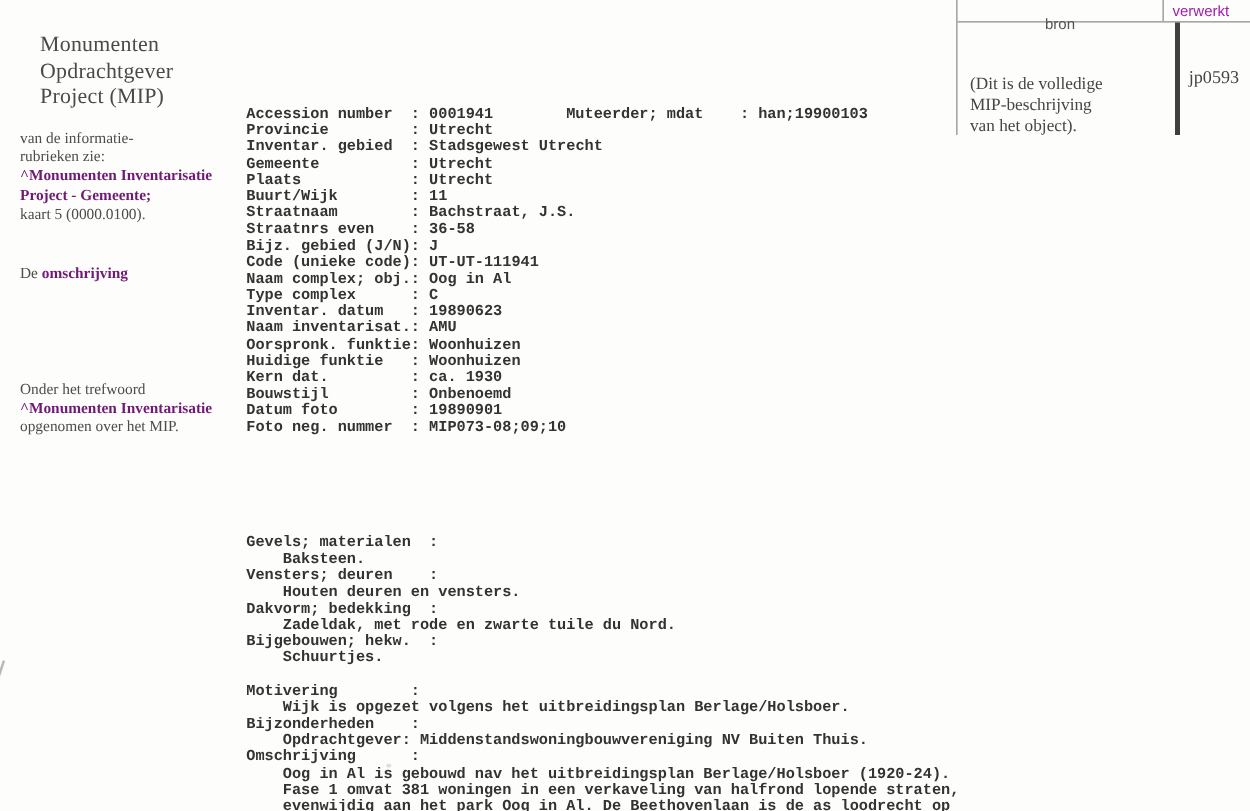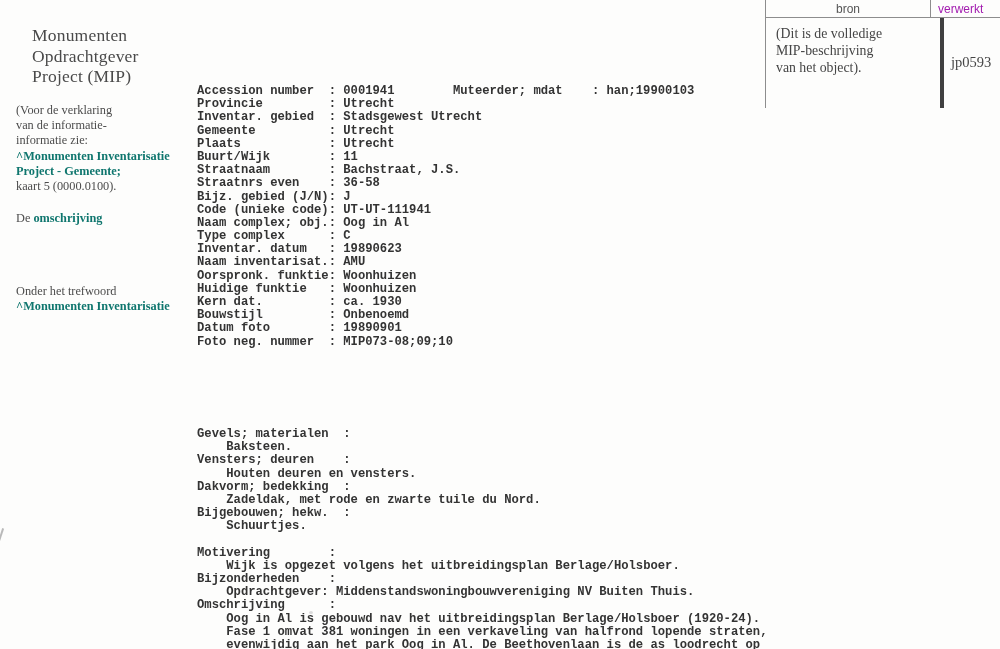--- a/index.html
+++ b/index.html
@@ -15,55 +15,55 @@
     position:absolute;left:16px;top:9px;margin:16px;
     font-family:"Liberation Serif",serif;font-weight:400;
     font-size:17.5px;line-height:20.5px;color:#4a4a4a;letter-spacing:.2px;
   }
   .tline{display:block;}
   .note{
     position:absolute;left:16px;width:180px;
     font-family:"Liberation Serif",serif;
     font-size:12.3px;line-height:15.2px;color:#4c4c4c;
   }
-  .note b{font-weight:bold;color:#0f766e;}
+  .note b{font-weight:bold;color:#701a75;}
   .note1{top:103px}
   .note2{top:211px}
-  .note3{top:284px}
+  .note3{top:304px}
 
   
   .record{
     position:absolute;left:197px;top:19px;width:620px;
     font-family:"Liberation Mono",monospace;
     font-size:12.2px;line-height:13.2px;font-weight:bold;
     color:#333;white-space:pre;
   }
   .frow{position:relative;height:13.2px;}
   .lbl{display:inline-block;width:18ch;}
   .extra{position:absolute;left:35ch;top:0;}
   .dline{height:13.2px;}
 
   
   .stamp{
     position:absolute;left:765px;top:0;width:235px;height:108px;
     border-left:1px solid #8d8d8d;
   }
   .stamp-head{display:flex;height:17px;border-bottom:1px solid #8d8d8d;}
   .cell-bron-h{
-    width:164px;text-align:center;padding-top:2px;
+    width:164px;text-align:center;padding-top:12px;
     font-family:"Liberation Sans",sans-serif;font-size:12px;color:#555;
   }
   .cell-verwerkt-h{
     flex:1;border-left:1px solid #8d8d8d;padding:2px 0 0 7px;
     font-family:"Liberation Sans",sans-serif;font-size:12px;color:#a21caf;
   }
   .stamp-body{display:flex;height:90px;}
   .cell-bron{
     width:164px;padding:7px 0 0 10px;
-    font-family:"Liberation Serif",serif;font-size:13.8px;line-height:17px;color:#454545;
+    font-family:"Liberation Serif",serif;font-size:13.8px;line-height:17px;color:#454545;margin-top:33px;
   }
   .cell-verwerkt{
     flex:1;border-left:4px solid #404040;padding:36px 0 0 7px;
     font-family:"Liberation Serif",serif;font-size:14.5px;color:#454545;
   }
 
   
   .artifact-slash{
     position:absolute;left:0px;top:528px;width:1.5px;height:14px;
     background:#b9b9b9;transform:rotate(18deg);
@@ -81,37 +81,37 @@
   <aside>
     <h1 class="title">
 
     <span class="tline">Monumenten</span>
         <span class="tline">Opdrachtgever</span>
         <span class="tline">Project (MIP)</span>
       </h1>
 
     <div class="note note1">
 
-    <div class="nline"><span>(Voor de verklaring</span><b></b><span></span></div>
         <div class="nline"><span>van de informatie-</span><b></b><span></span></div>
-        <div class="nline"><span>informatie zie:</span><b></b><span></span></div>
+        <div class="nline"><span>rubrieken zie:</span><b></b><span></span></div>
         <div class="nline"><span></span><b>^Monumenten Inventarisatie</b><span></span></div>
         <div class="nline"><span></span><b>Project - Gemeente;</b><span></span></div>
         <div class="nline"><span>kaart 5 (0000.0100).</span><b></b><span></span></div>
       </div>
 
     <div class="note note2">
 
     <div class="nline"><span>De </span><b>omschrijving</b><span></span></div>
       </div>
 
     <div class="note note3">
 
     <div class="nline"><span>Onder het trefwoord</span><b></b><span></span></div>
         <div class="nline"><span></span><b>^Monumenten Inventarisatie</b><span></span></div>
+        <div class="nline"><span>opgenomen over het MIP.</span><b></b><span></span></div>
       </div>
   </aside>
 
   <main class="record">
     <div class="fields">
       
     <div class="frow"><span class="lbl">Accession number</span><span class="sep">: </span><span class="val">0001941</span><span class="extra">Muteerder; mdat    : han;19900103</span></div><div class="frow"><span class="lbl">Provincie</span><span class="sep">: </span><span class="val">Utrecht</span><span class="extra"></span></div><div class="frow"><span class="lbl">Inventar. gebied</span><span class="sep">: </span><span class="val">Stadsgewest Utrecht</span><span class="extra"></span></div><div class="frow"><span class="lbl">Gemeente</span><span class="sep">: </span><span class="val">Utrecht</span><span class="extra"></span></div><div class="frow"><span class="lbl">Plaats</span><span class="sep">: </span><span class="val">Utrecht</span><span class="extra"></span></div><div class="frow"><span class="lbl">Buurt/Wijk</span><span class="sep">: </span><span class="val">11</span><span class="extra"></span></div><div class="frow"><span class="lbl">Straatnaam</span><span class="sep">: </span><span class="val">Bachstraat, J.S.</span><span class="extra"></span></div><div class="frow"><span class="lbl">Straatnrs even</span><span class="sep">: </span><span class="val">36-58</span><span class="extra"></span></div><div class="frow"><span class="lbl">Bijz. gebied (J/N)</span><span class="sep">: </span><span class="val">J</span><span class="extra"></span></div><div class="frow"><span class="lbl">Code (unieke code)</span><span class="sep">: </span><span class="val">UT-UT-111941</span><span class="extra"></span></div><div class="frow"><span class="lbl">Naam complex; obj.</span><span class="sep">: </span><span class="val">Oog in Al</span><span class="extra"></span></div><div class="frow"><span class="lbl">Type complex</span><span class="sep">: </span><span class="val">C</span><span class="extra"></span></div><div class="frow"><span class="lbl">Inventar. datum</span><span class="sep">: </span><span class="val">19890623</span><span class="extra"></span></div><div class="frow"><span class="lbl">Naam inventarisat.</span><span class="sep">: </span><span class="val">AMU</span><span class="extra"></span></div><div class="frow"><span class="lbl">Oorspronk. funktie</span><span class="sep">: </span><span class="val">Woonhuizen</span><span class="extra"></span></div><div class="frow"><span class="lbl">Huidige funktie</span><span class="sep">: </span><span class="val">Woonhuizen</span><span class="extra"></span></div><div class="frow"><span class="lbl">Kern dat.</span><span class="sep">: </span><span class="val">ca. 1930</span><span class="extra"></span></div><div class="frow"><span class="lbl">Bouwstijl</span><span class="sep">: </span><span class="val">Onbenoemd</span><span class="extra"></span></div><div class="frow"><span class="lbl">Datum foto</span><span class="sep">: </span><span class="val">19890901</span><span class="extra"></span></div><div class="frow"><span class="lbl">Foto neg. nummer</span><span class="sep">: </span><span class="val">MIP073-08;09;10</span><span class="extra"></span></div></div>
     <div class="doclines">
       
     <div class="dline"></div><div class="dline">Gevels; materialen  :</div><div class="dline">    Baksteen.</div><div class="dline">Vensters; deuren    :</div><div class="dline">    Houten deuren en vensters.</div><div class="dline">Dakvorm; bedekking  :</div><div class="dline">    Zadeldak, met rode en zwarte tuile du Nord.</div><div class="dline">Bijgebouwen; hekw.  :</div><div class="dline">    Schuurtjes.</div><div class="dline"></div><div class="dline">Motivering        :</div><div class="dline">    Wijk is opgezet volgens het uitbreidingsplan Berlage/Holsboer.</div><div class="dline">Bijzonderheden    :</div><div class="dline">    Opdrachtgever: Middenstandswoningbouwvereniging NV Buiten Thuis.</div><div class="dline">Omschrijving      :</div><div class="dline">    Oog in Al is gebouwd nav het uitbreidingsplan Berlage/Holsboer (1920-24).</div><div class="dline">    Fase 1 omvat 381 woningen in een verkaveling van halfrond lopende straten,</div><div class="dline">    evenwijdig aan het park Oog in Al. De Beethovenlaan is de as loodrecht op</div></div>

